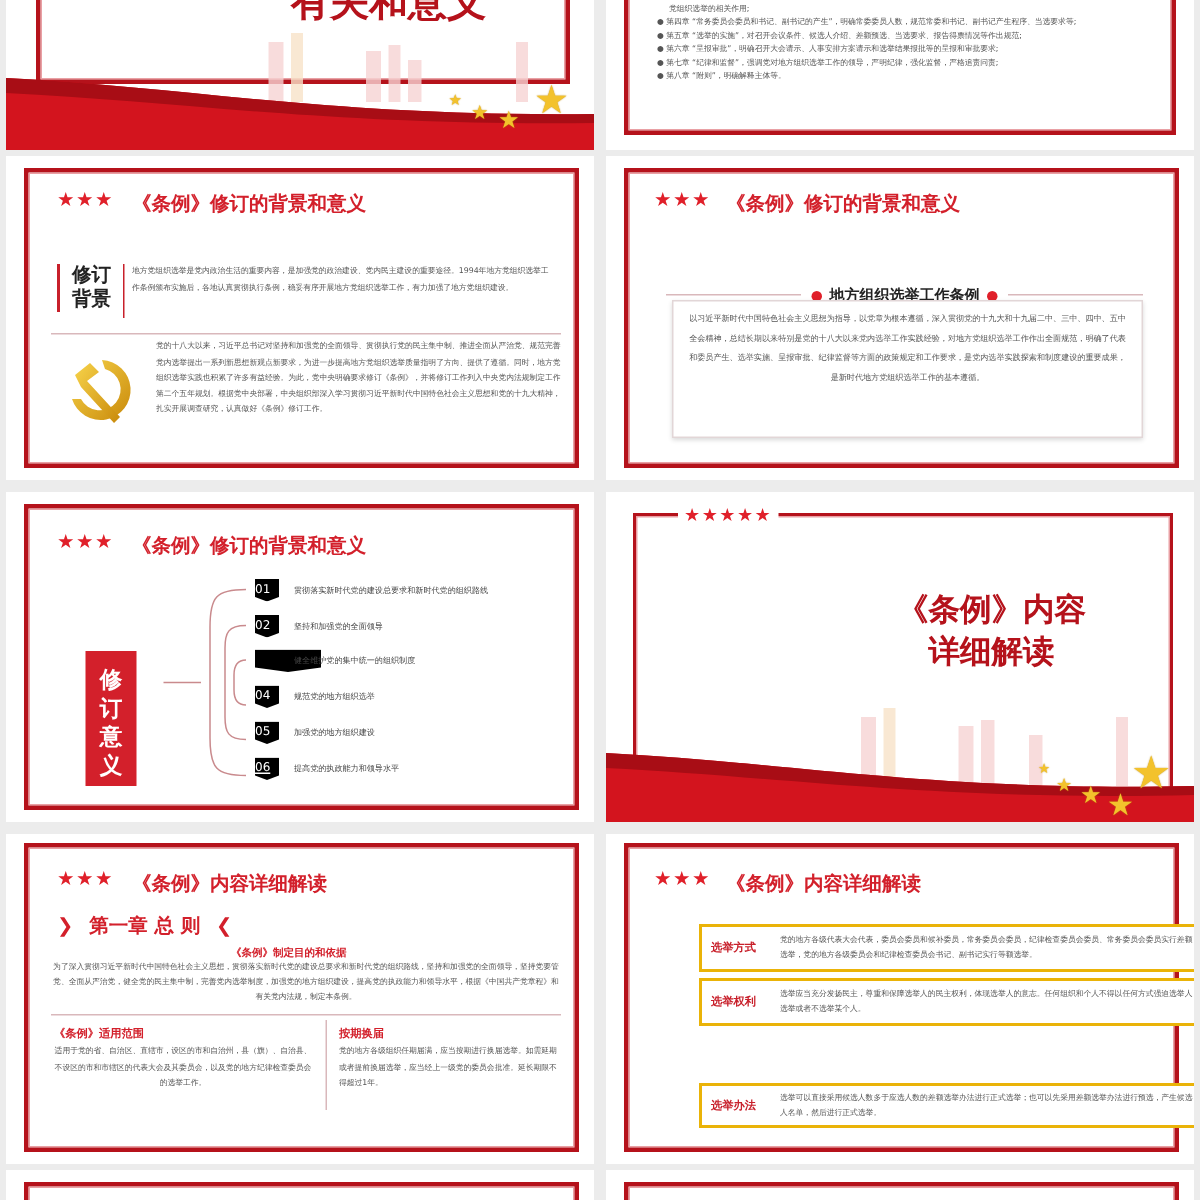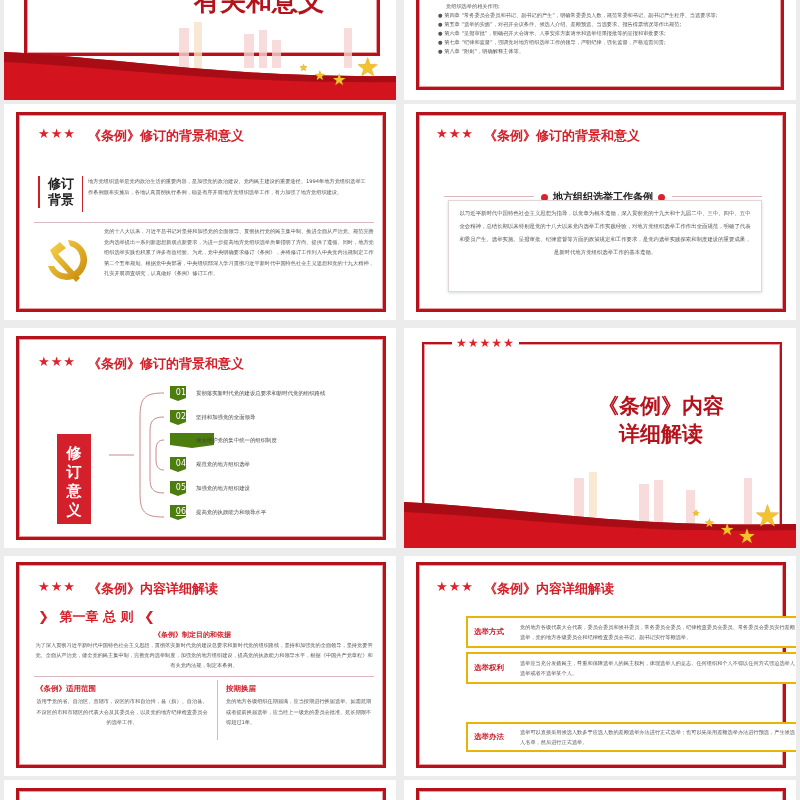--- a/index.html
+++ b/index.html
@@ -16,21 +16,21 @@
   .city { position: absolute; background: #f6d3d3; opacity: .8; }
   
   .label-v { position: absolute; font-weight: bold; font-size: 13px; color: #222; line-height: 16px; text-align: center; border-left: 2px solid #c8202b; border-right: 1px solid #c8202b; padding: 0 6px; }
   .divider { position: absolute; height: 1px; background: #d9b8bb; }
   
   .sub-heading { position: absolute; font-weight: bold; font-size: 10px; color: #222; white-space: nowrap; }
   .dot { display: inline-block; width: 7px; height: 7px; border-radius: 50%; background: #e0202a; vertical-align: middle; margin: 0 5px; }
   .boxed { position: absolute; background: #fff; border: 1px solid #e2d6d7; box-shadow: 0 1px 3px rgba(0,0,0,.15); padding: 6px 8px; text-align: center; font-size: 5.4px; color: #555; line-height: 13px; }
   
   .vbox { position: absolute; background: #d3202b; color: #fff; font-weight: bold; font-size: 17px; line-height: 22px; text-align: center; padding-top: 10px; margin-top: 48px; }
-  .num { position: absolute; width: 16px; height: 15px; background: #4d7c0f; color: #fff; font-size: 8px; text-align: right; line-height: 14px; clip-path: polygon(0 0,100% 0,100% 80%,50% 100%,0 80%); }
+  .num { position: absolute; width: 16px; height: 15px; background: #000000; color: #fff; font-size: 8px; text-align: left; line-height: 14px; clip-path: polygon(0 0,100% 0,100% 80%,50% 100%,0 80%); }
   .numtxt { position: absolute; font-size: 5.4px; color: #444; white-space: nowrap; }
   
   .part-box { position: absolute; background: linear-gradient(#e3242d,#c3131c); border-radius: 6px; color: #fff; font-weight: bold; font-size: 12px; display: flex; align-items: center; justify-content: center; }
   .big-title { position: absolute; color: #b5121b; font-weight: bold; font-size: 21px; line-height: 28px; text-align: center; }
   
   .chev { color: #d3202b; font-weight: bold; }
   .sec-title-red { position: absolute; color: #d3202b; font-weight: bold; font-size: 7px; white-space: nowrap; }
   
   .row { position: absolute; border: 2px solid #eab308; background: #fff; display: flex; align-items: center; margin-left: 36px; }
   .row .k { width: 52px; color: #c8202b; font-weight: bold; font-size: 7.5px; padding-left: 6px; flex: none; }

